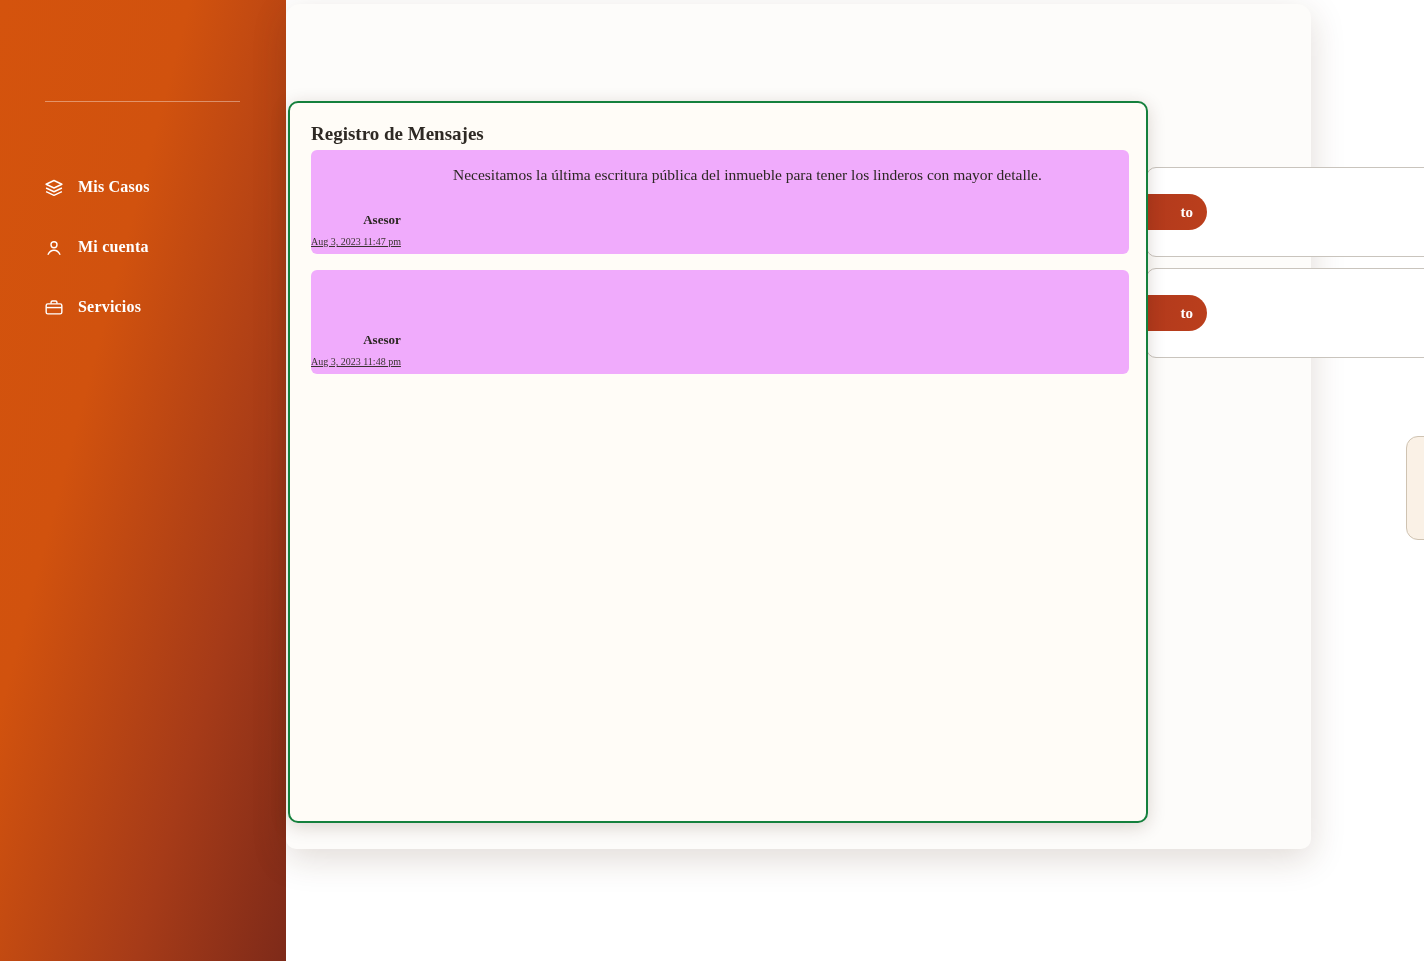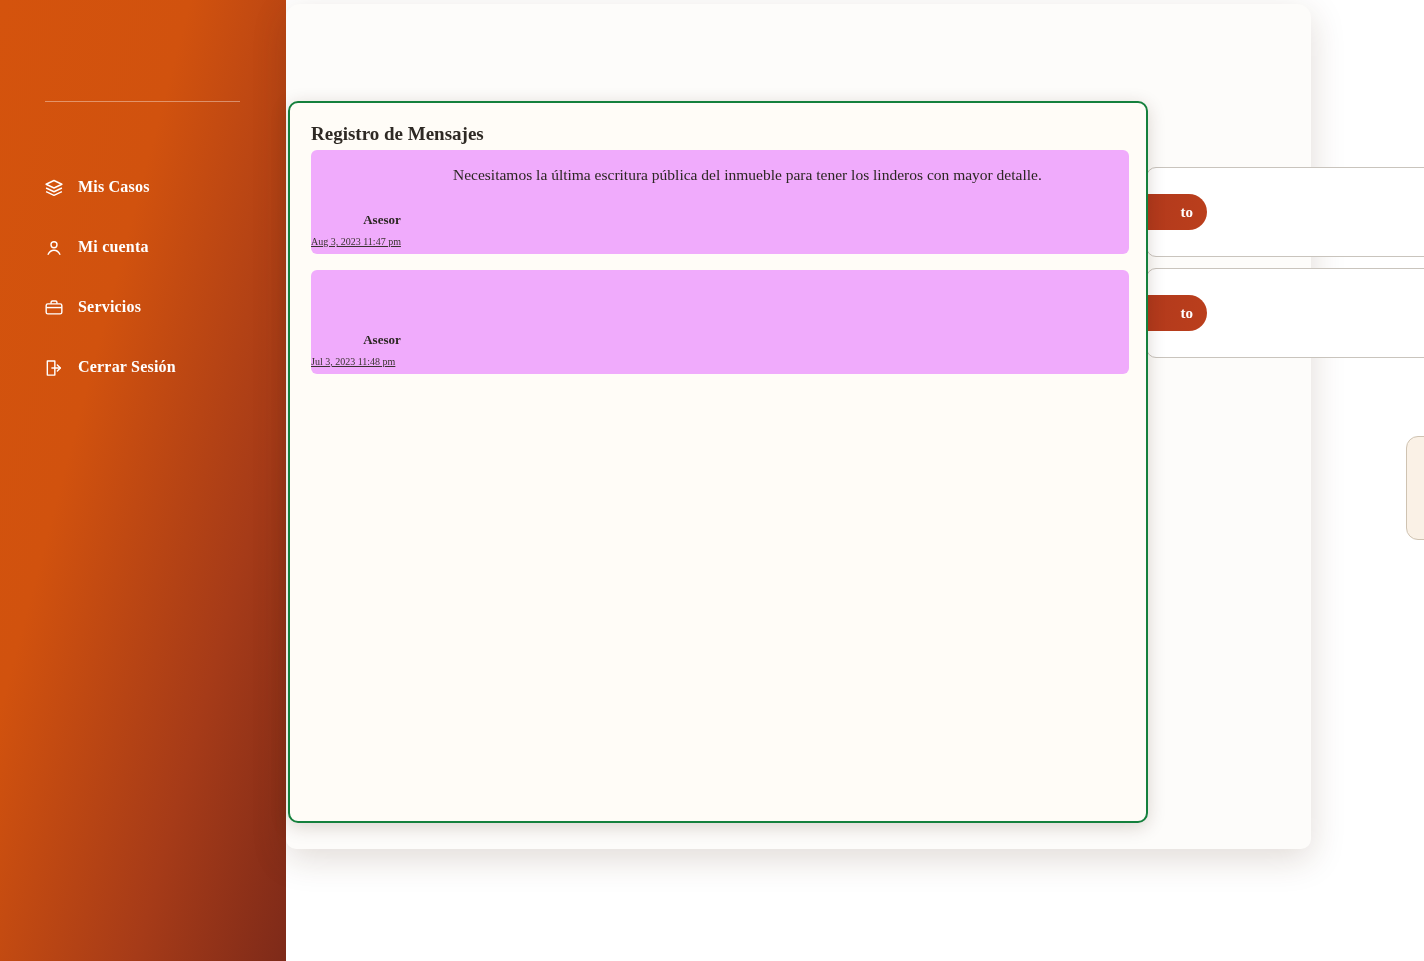--- a/index.html
+++ b/index.html
@@ -254,30 +254,20 @@
         <span class="nav-icon">
           <svg viewBox="0 0 24 24" width="20" height="20" fill="none" stroke="#ffffff" stroke-width="1.7" stroke-linejoin="round">
             <rect x="2.6" y="7" width="18.8" height="12" rx="2"></rect>
             <path d="M8.5 7V5.2a1.6 1.6 0 0 1 1.6-1.6h3.8a1.6 1.6 0 0 1 1.6 1.6V7"></path>
             <path d="M2.6 11.5h18.8"></path>
           </svg>
         </span>
         <span>Servicios</span>
       </div>
 
-      <div class="nav-item">
-        <span class="nav-icon">
-          <svg viewBox="0 0 24 24" width="20" height="20" fill="none" stroke="#ffffff" stroke-width="1.7" stroke-linecap="round" stroke-linejoin="round">
-            <path d="M4 3.5h9v17H4z"></path>
-            <path d="M16 8.5l3.6 3.5L16 15.5"></path>
-            <path d="M19.3 12H9.5"></path>
-          </svg>
-        </span>
-        <span>Cerrar Sesión</span>
-      </div>
 
     </div>
   </div>
 
   <div id="main-panel">
 
 
     <div class="bg-card" id="bg-card-1">
       <div class="bg-pill" id="bg-pill-1">to</div>
 
@@ -300,19 +290,19 @@
     <div id="messages-list">
 
       <div class="message">
         <div class="message-body">Necesitamos la última escritura pública del inmueble para tener los linderos con mayor detalle.</div>
         <div class="message-author">Asesor</div>
         <div class="message-time">Aug 3, 2023 11:47 pm</div>
       </div>
 
       <div class="message">
         <div class="message-author">Asesor</div>
-        <div class="message-time">Jul 3, 2023 11:48 pm</div>
+        <div class="message-time">Aug 3, 2023 11:48 pm</div>
       </div>
 
     </div>
   </div>
 
 </div>
 
 </body></html>

